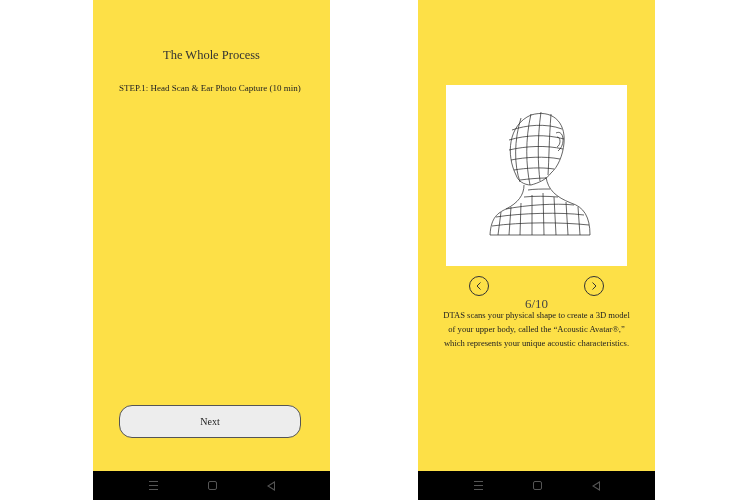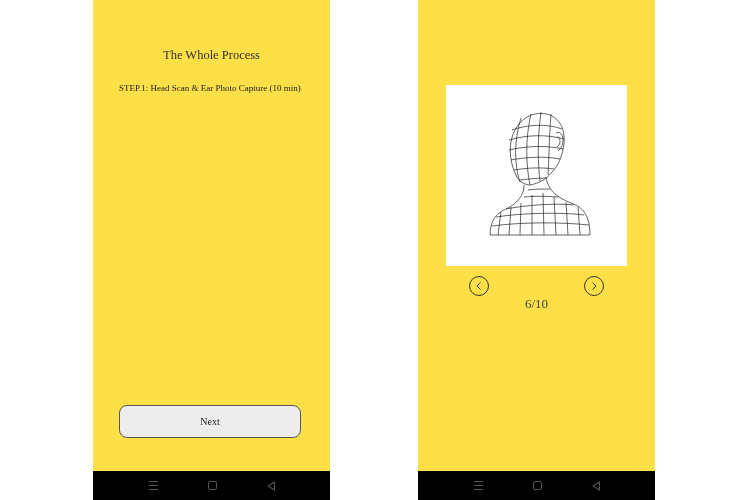--- a/index.html
+++ b/index.html
@@ -14,21 +14,21 @@
   .nav-menu { width:9px; height:7px; border-top:1px solid #555; border-bottom:1px solid #555; position:relative; }
   .nav-menu::after { content:""; position:absolute; left:0; top:3px; width:9px; height:1px; background:#555; }
   .nav-home { width:7px; height:7px; border:1px solid #555; border-radius:2px; }
   .nav-back { width:0; height:0; border-top:5px solid transparent; border-bottom:5px solid transparent; border-right:8px solid #555; position:relative; }
   .nav-back::after { content:""; position:absolute; left:2px; top:-3px; border-top:3px solid transparent; border-bottom:3px solid transparent; border-right:5px solid #000; }
 
   .title { position:absolute; top:48px; left:0; width:100%; text-align:center; font-size:12.5px; color:#333; }
   .steps { position:absolute; top:81px; left:26px; width:190px; font-size:9px; line-height:14px; color:#222; }
   .step { margin-bottom:5px; }
   .next-btn { position:absolute; left:26px; top:405px; width:182px; height:33px; border:1px solid #555;
-              border-radius:8px; background:#ededed; font-family:"Liberation Serif",serif; font-size:10px;
+              border-radius:13px; background:#ededed; font-family:"Liberation Serif",serif; font-size:10px;
               color:#222; display:flex; align-items:center; justify-content:center; cursor:pointer; }
 
   .image-box { position:absolute; left:28px; top:85px; width:181px; height:181px; background:#fff; }
   .image-box svg { position:absolute; left:0; top:0; }
   .arrow-btn { position:absolute; top:276px; width:20px; height:20px; border:1px solid #333; border-radius:50%;
                display:flex; align-items:center; justify-content:center; cursor:pointer; box-sizing:border-box; }
   .arrow-btn svg { display:block; }
   .pager { position:absolute; top:282px; left:0; width:100%; text-align:center; font-size:13px; color:#444;margin-top:14px; }
   .desc { position:absolute; top:308px; left:22px; width:193px; text-align:center; font-size:8.6px; line-height:14px; color:#222; }
 </style>
@@ -94,18 +94,19 @@
     <svg width="10" height="10" viewBox="0 0 10 10">
         <path d="M6.5 1.5 L3 5 L6.5 8.5" fill="none" stroke="#333" stroke-width="1"></path>
       </svg>
   </div>
   <div class="pager">6/10</div>
   <div class="arrow-btn" style="left:166px;">
     <svg width="10" height="10" viewBox="0 0 10 10">
         <path d="M3.5 1.5 L7 5 L3.5 8.5" fill="none" stroke="#333" stroke-width="1"></path>
       </svg>
   </div>
+  <div class="desc">DTAS scans your physical shape to create a 3D model of your upper body, called the “Acoustic Avatar®,” which represents your unique acoustic characteristics.</div>
   <div class="navbar">
     <span class="nav-menu"></span>
     <span class="nav-home"></span>
     <span class="nav-back"></span>
   </div>
 </div>
 
 </body></html>

